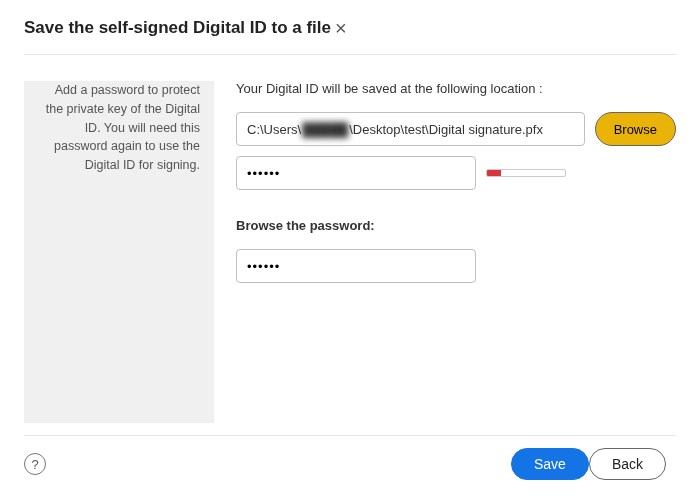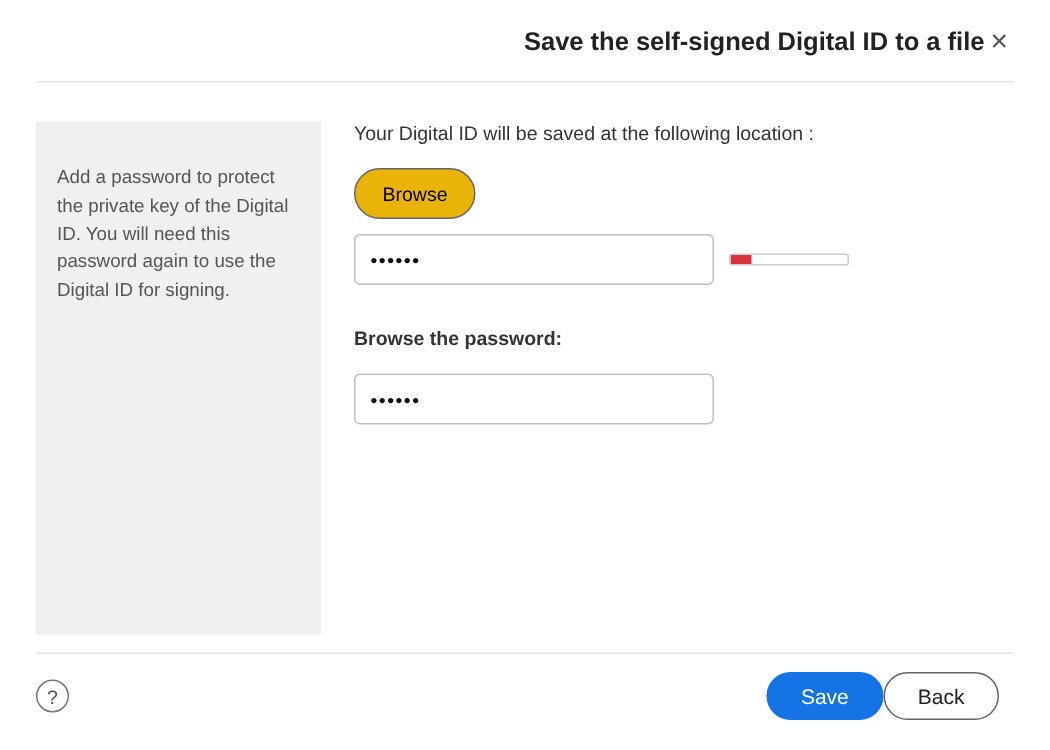--- a/index.html
+++ b/index.html
@@ -10,21 +10,21 @@
     color: #333;
     background: #fff;
     font-size: 13px;
   }
   .dialog {
     width: 700px; height: 500px;
     display: flex; flex-direction: column;
     padding: 18px 24px 20px 24px;
   }
   .header {
-    display: flex; align-items: center; justify-content: flex-end;
+    display: flex; align-items: center; justify-content: flex-start;
     padding-bottom: 16px;
     border-bottom: 1px solid #e5e5e5;
   }
   .title {
     font-size: 17px;
     font-weight: 600;
     color: #222;
   }
   .close-btn {
     background: none; border: none;
@@ -34,24 +34,25 @@
   }
   .body {
     display: flex;
     flex: 1;
     padding: 26px 0 12px 0;
     gap: 22px;
   }
   .side {
     width: 190px;
     background: #f0f0f0;
-    padding: 28px 14px;
+    padding: 0 14px;
     color: #555;
     font-size: 12.5px;
     line-height: 1.5;
+    text-align: right;
   }
   .side p { margin: 0 0 14px 0; }
   .main {
     flex: 1;
     display: flex; flex-direction: column;
     gap: 10px;
   }
   .label {
     font-size: 13px;
     color: #333;
@@ -159,20 +160,25 @@
   </div>
 
   <div class="body">
     <div class="side">
       <p>Add a password to protect the private key of the Digital ID. You will need this password again to use the Digital ID for signing.</p>
     </div>
 
     <div class="main">
       <div class="label">Your Digital ID will be saved at the following location :</div>
       <div class="row">
+        <div class="path-input">
+          <span>C:\Users\</span>
+          <span class="blur">█████</span>
+          <span>\Desktop\test\Digital signature.pfx</span>
+        </div>
         <button class="browse-btn">Browse</button>
       </div>
 
       <div class="row">
         <input type="password" class="pwd-input" value="••••••" style="">
         <div class="strength">
           <div class="strength-fill" id="strength-fill" style="width: 18%; background: rgb(217, 52, 62);"></div>
         </div>
       </div>
 

